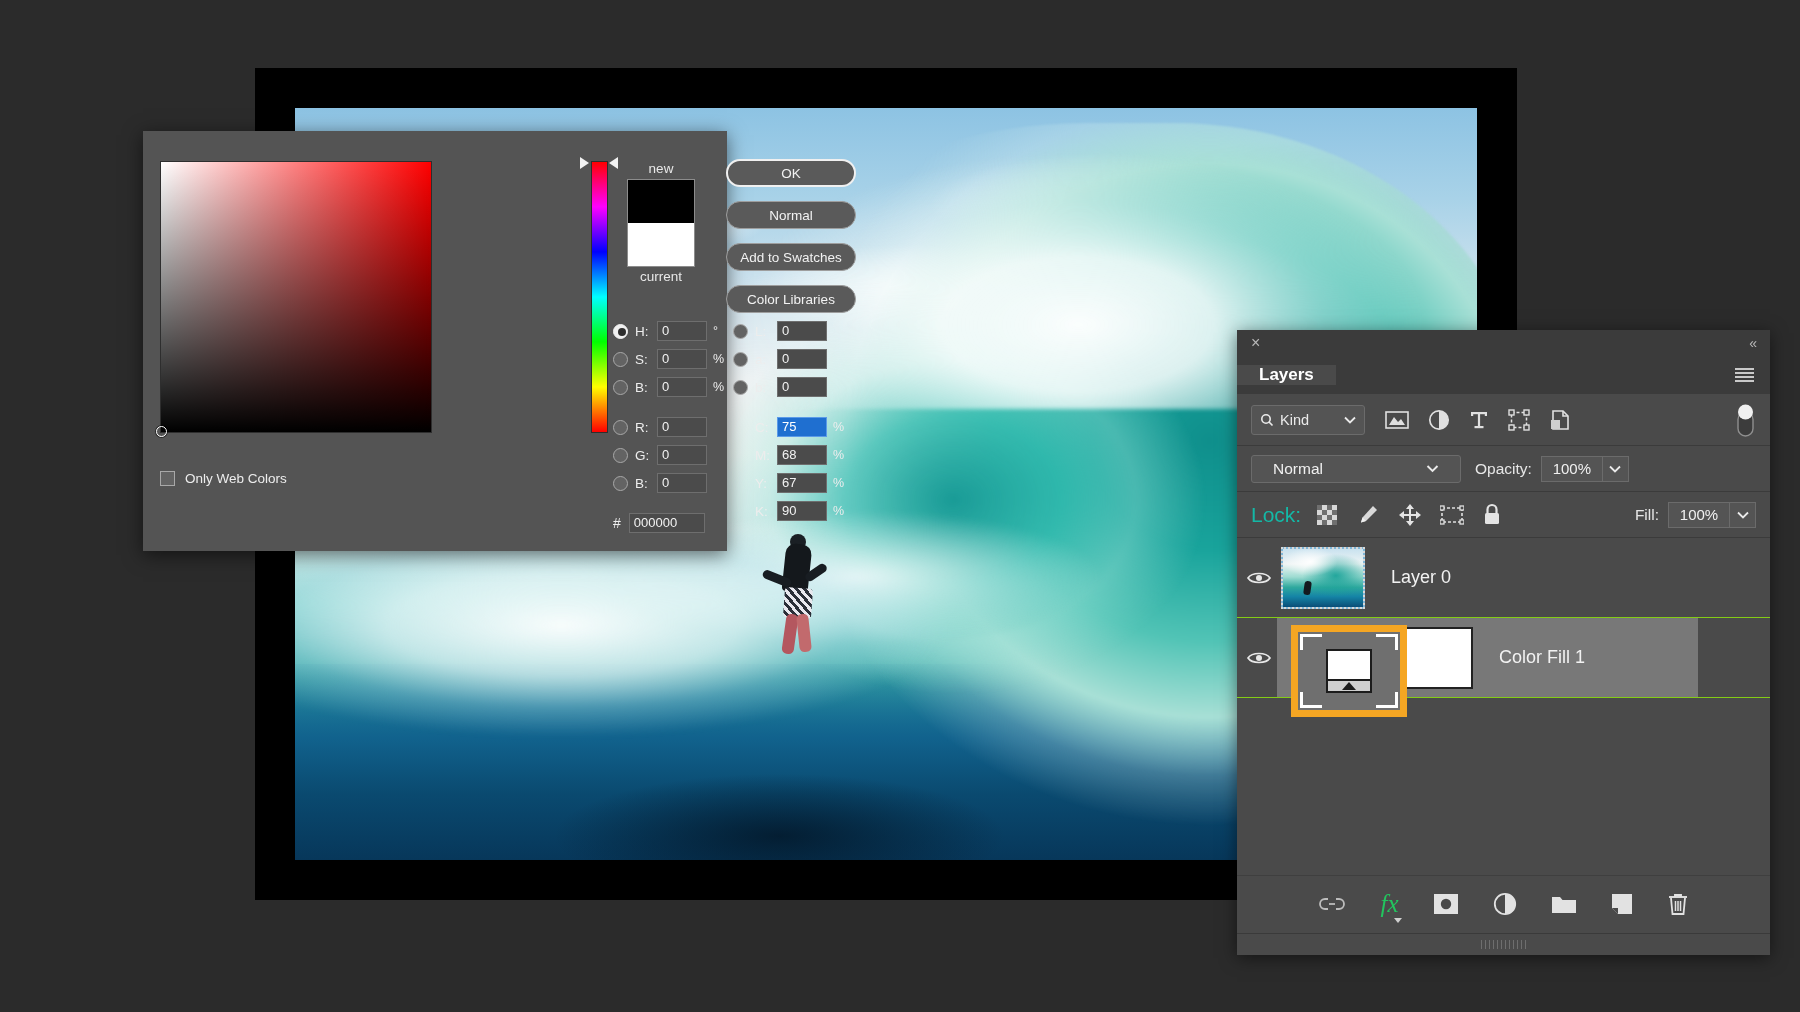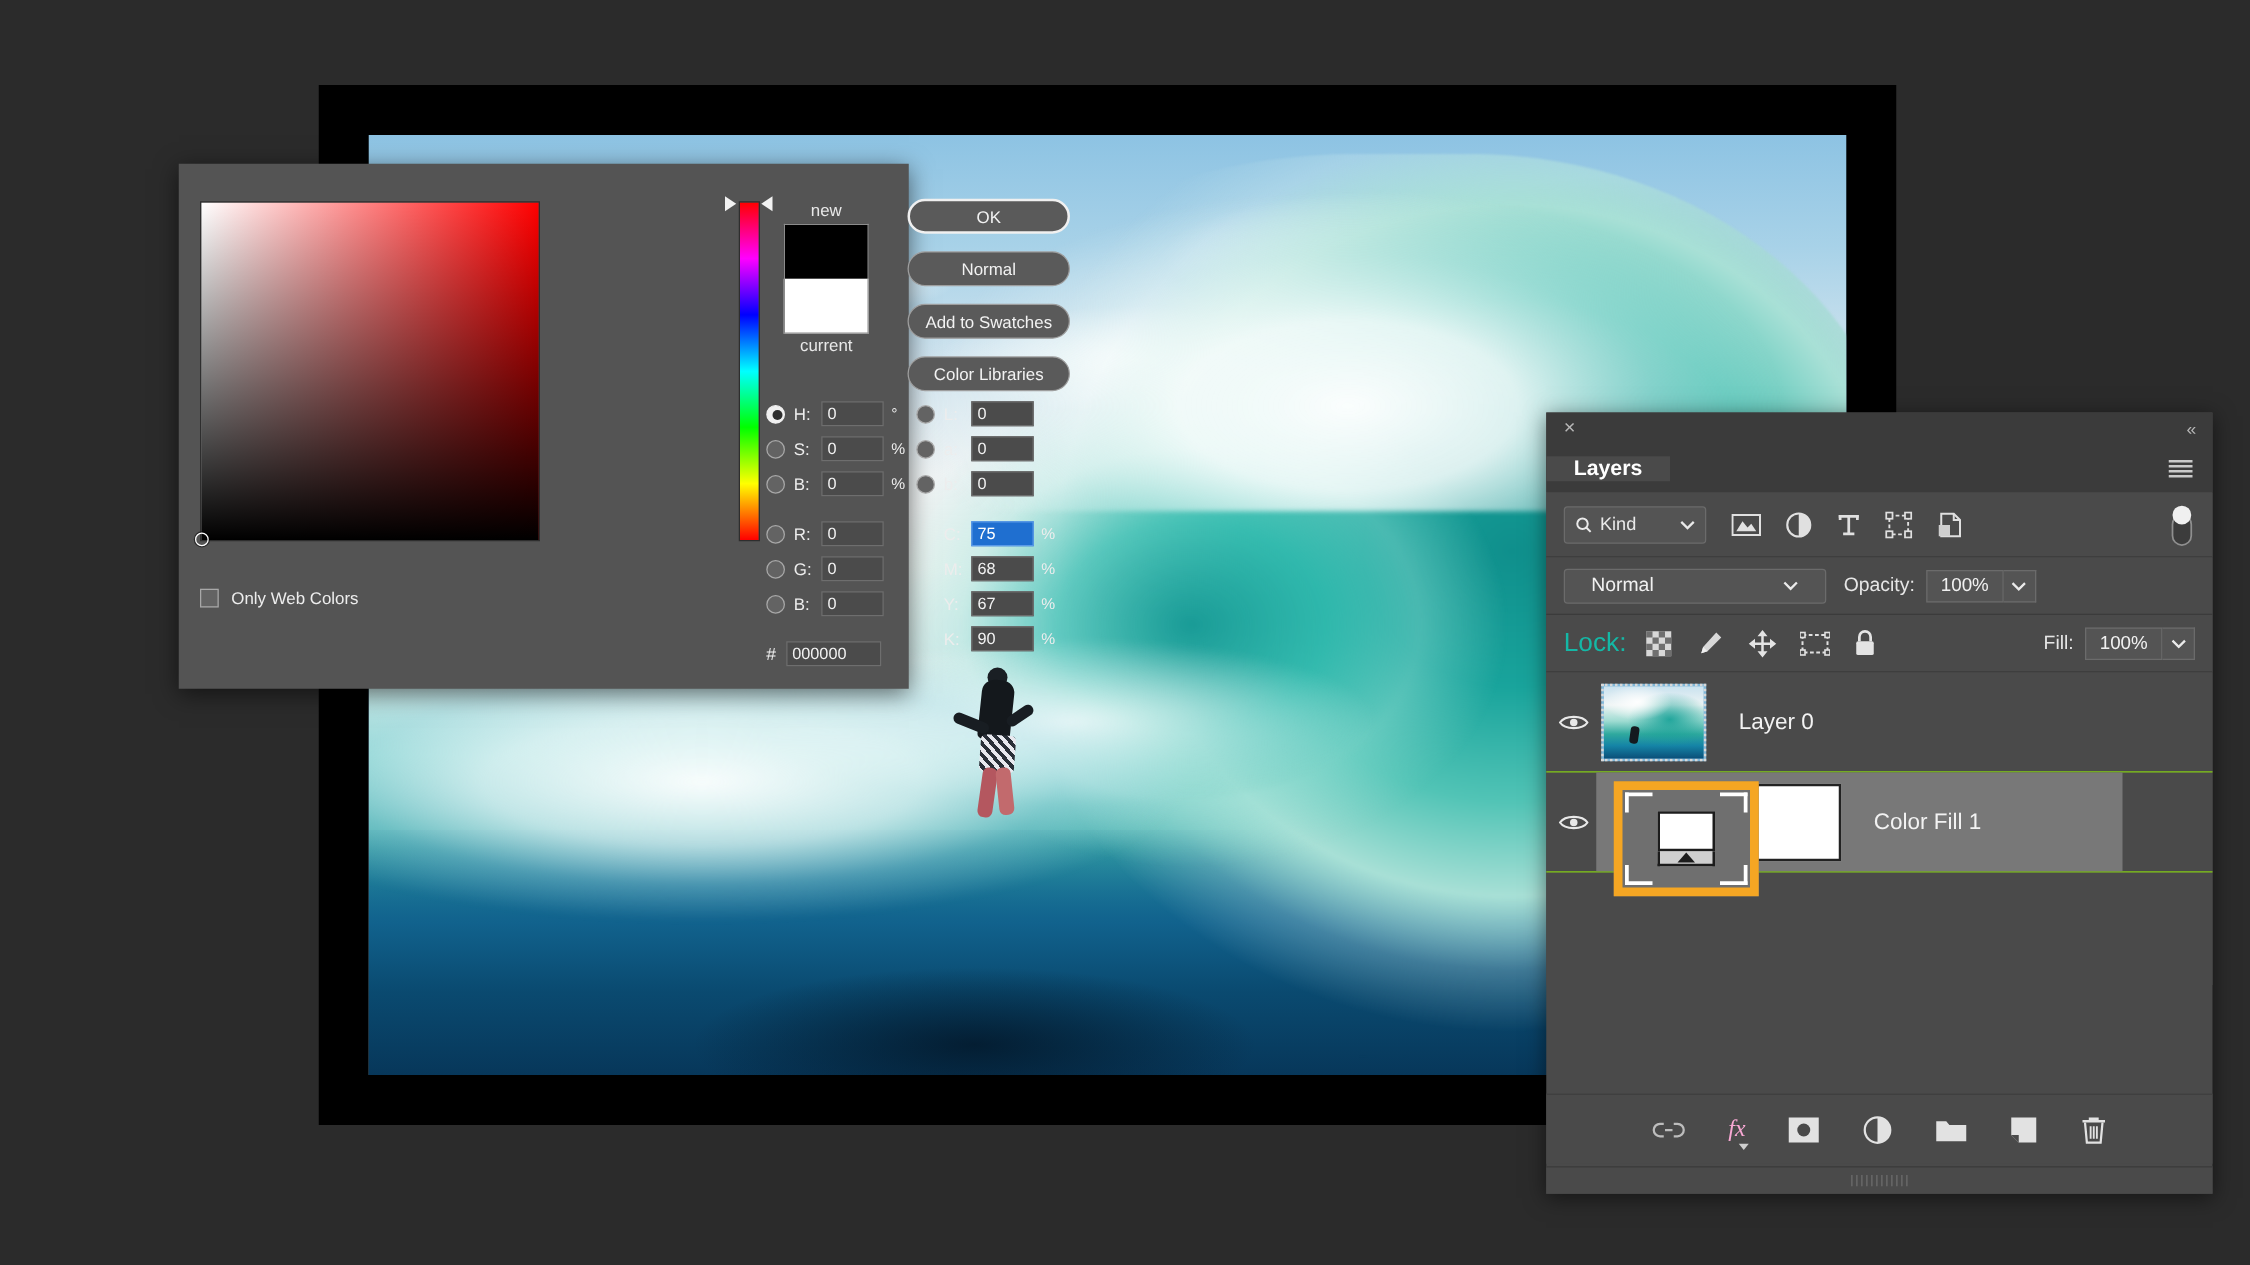--- a/index.html
+++ b/index.html
@@ -762,21 +762,21 @@
 
     <div class="lp-bottom">
       <div class="lp-bicon">
         <svg width="28" height="18" viewBox="0 0 28 18">
           <path d="M11 9 H17" stroke="#bdbdbd" stroke-width="1.8"></path>
           <path d="M10 4 H7 A5 5 0 0 0 7 14 H10" fill="none" stroke="#bdbdbd" stroke-width="1.8"></path>
           <path d="M18 4 H21 A5 5 0 0 1 21 14 H18" fill="none" stroke="#bdbdbd" stroke-width="1.8"></path>
         </svg>
       </div>
       <div class="lp-bicon">
-        <span style="color:#f9a8d4;font-size:19px;font-style:italic;font-family:'Liberation Serif',serif;">fx</span>
+        <span style="color:#22c55e;font-size:25px;font-style:italic;font-family:'Liberation Serif',serif;">fx</span>
         <span class="tri"></span>
       </div>
       <div class="lp-bicon">
         <svg width="26" height="22" viewBox="0 0 26 22">
           <rect x="1" y="1" width="24" height="20" fill="#e2e2e2"></rect>
           <circle cx="13" cy="11" r="5.2" fill="#4a4a4a"></circle>
         </svg>
       </div>
       <div class="lp-bicon">
         <svg width="24" height="24" viewBox="0 0 24 24">

